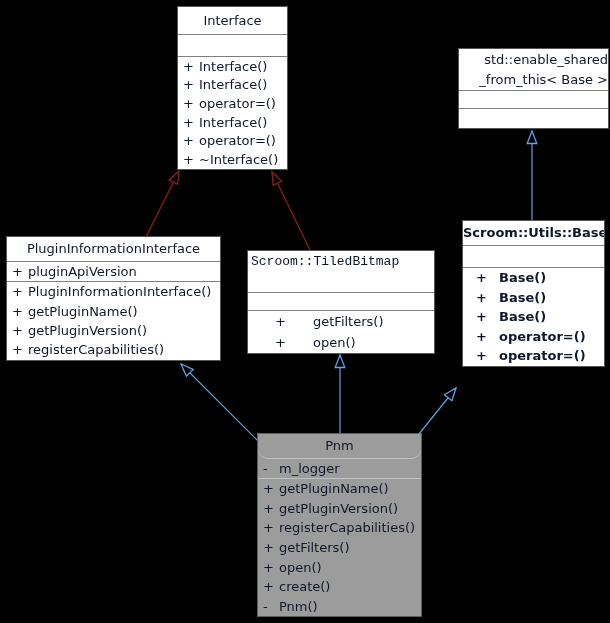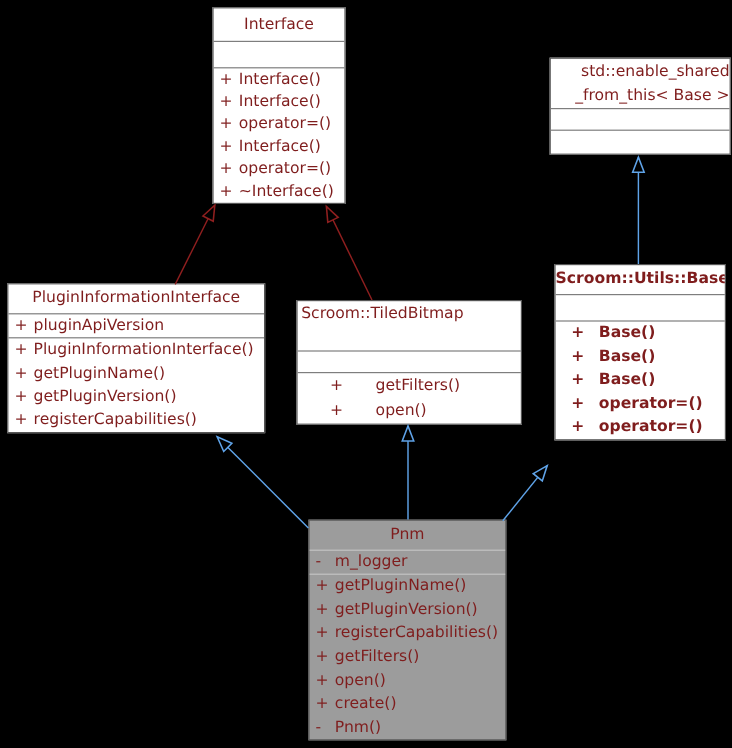--- a/index.html
+++ b/index.html
@@ -1,17 +1,17 @@
 <!DOCTYPE html>
 <html><head>
 <meta charset="utf-8">
 <style>
   html,body{margin:0;padding:0;background:#000;}
   #canvas{position:relative;width:610px;height:623px;background:#000;overflow:hidden;
-          font-family:"DejaVu Sans","Liberation Sans",sans-serif;font-size:13px;color:#7f1d1d;}
+          font-family:"DejaVu Sans","Liberation Sans",sans-serif;font-size:13px;color:#0f172a;}
   .box{position:absolute;background:#fff;border:1px solid #565656;box-sizing:border-box;white-space:nowrap;}
   .box .title{text-align:center;border-bottom:1px solid #7e7e7e;overflow:hidden;}
   .box .title .tline{line-height:20px;text-align:right;}
   .sec{border-bottom:1px solid #7e7e7e;}
   .sec:last-child{border-bottom:none;}
   .row{display:flex;align-items:center;padding:0 5px;}
   .sign{width:16px;flex:none;}
   .lbl{flex:none;}
 
   
@@ -27,36 +27,36 @@
   #box-enable .sec.e2{height:19px;}
 
   
   #box-plugininfo{left:6px;top:236px;width:215px;}
   #box-plugininfo .title{height:24px;line-height:24px;}
   #box-plugininfo .row{height:19.4px;}
   #box-plugininfo .attr .row{height:19px;}
 
   
   #box-opentiled{left:247px;top:250px;width:188px;}
-  #box-opentiled .title{height:40px;padding:1px 4px 0 3px;text-align:left;}
+  #box-opentiled .title{height:40px;padding:1px 4px 0 3px;text-align:left;font-family:Liberation Mono, monospace;}
   #box-opentiled .title .tline{text-align:left;}
   #box-opentiled .sec.empty{height:17px;}
   #box-opentiled .row{height:21px;padding-left:27px;}
   #box-opentiled .sign{width:10px;margin-right:28px;}
 
   
   #box-base{left:462px;top:220px;width:143px;font-weight:bold;}
   #box-base .title{height:24px;line-height:24px;}
   #box-base .sec.empty{height:21px;}
   #box-base .row{height:19.5px;padding-left:13px;}
   #box-base .sign{width:10px;margin-right:13px;}
 
   
   #box-pnm{left:257px;top:433px;width:165px;background:#9c9c9c;border-color:#5e5e5e;}
-  #box-pnm .title{height:24px;line-height:24px;border-bottom-color:#c2c2c2;}
+  #box-pnm .title{height:24px;line-height:24px;border-bottom-color:#c2c2c2;border-radius:10px;}
   #box-pnm .sec{border-bottom-color:#c2c2c2;}
   #box-pnm .row{height:19.6px;}
   #box-pnm .attr .row{height:19px;}
 
   svg.arrows{position:absolute;left:0;top:0;pointer-events:none;}
 </style>
 </head>
 <body>
 
 <div id="canvas">

